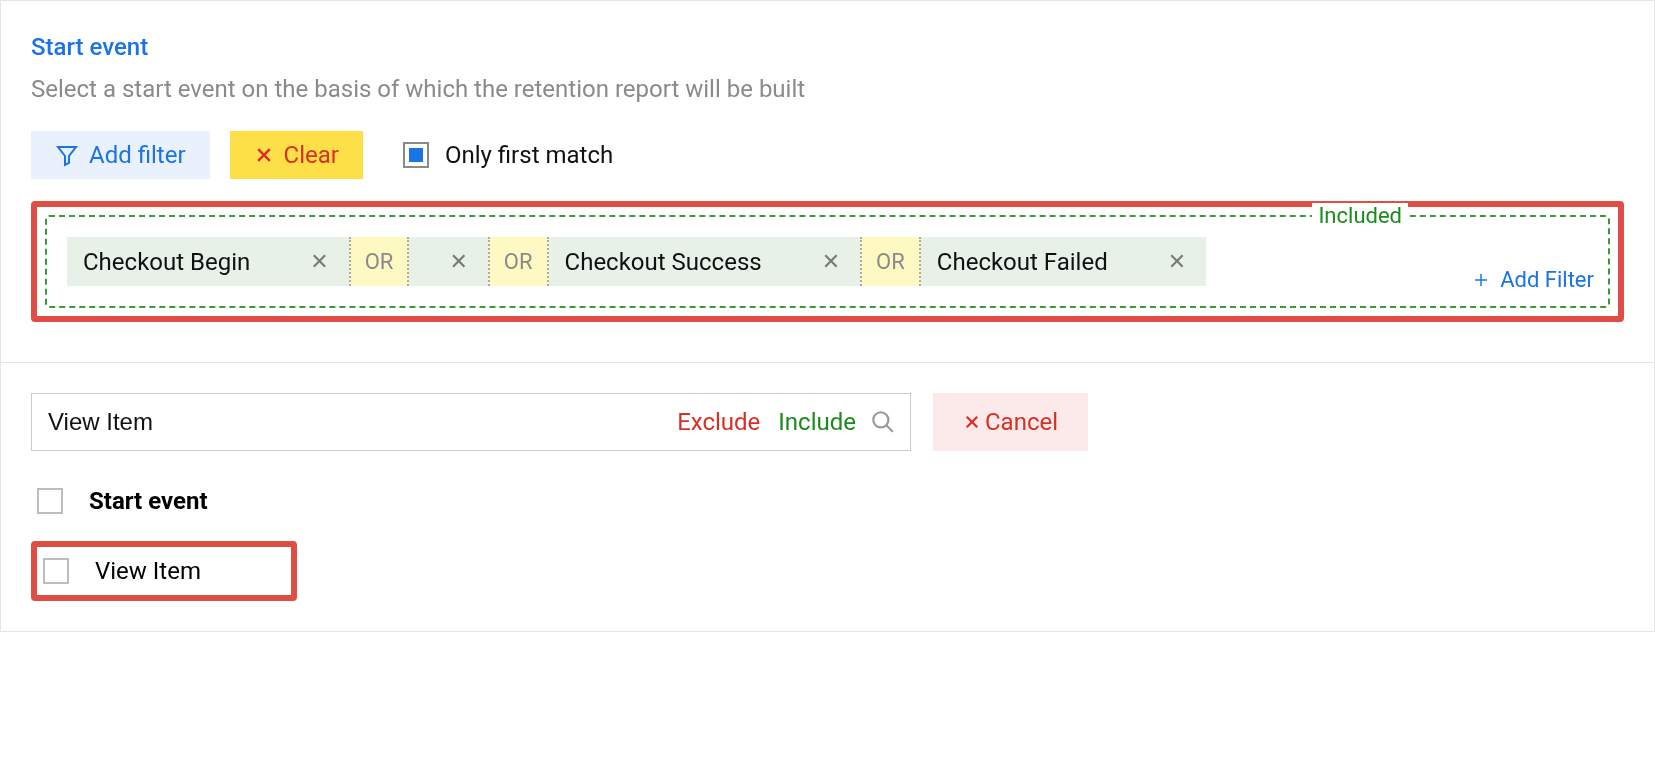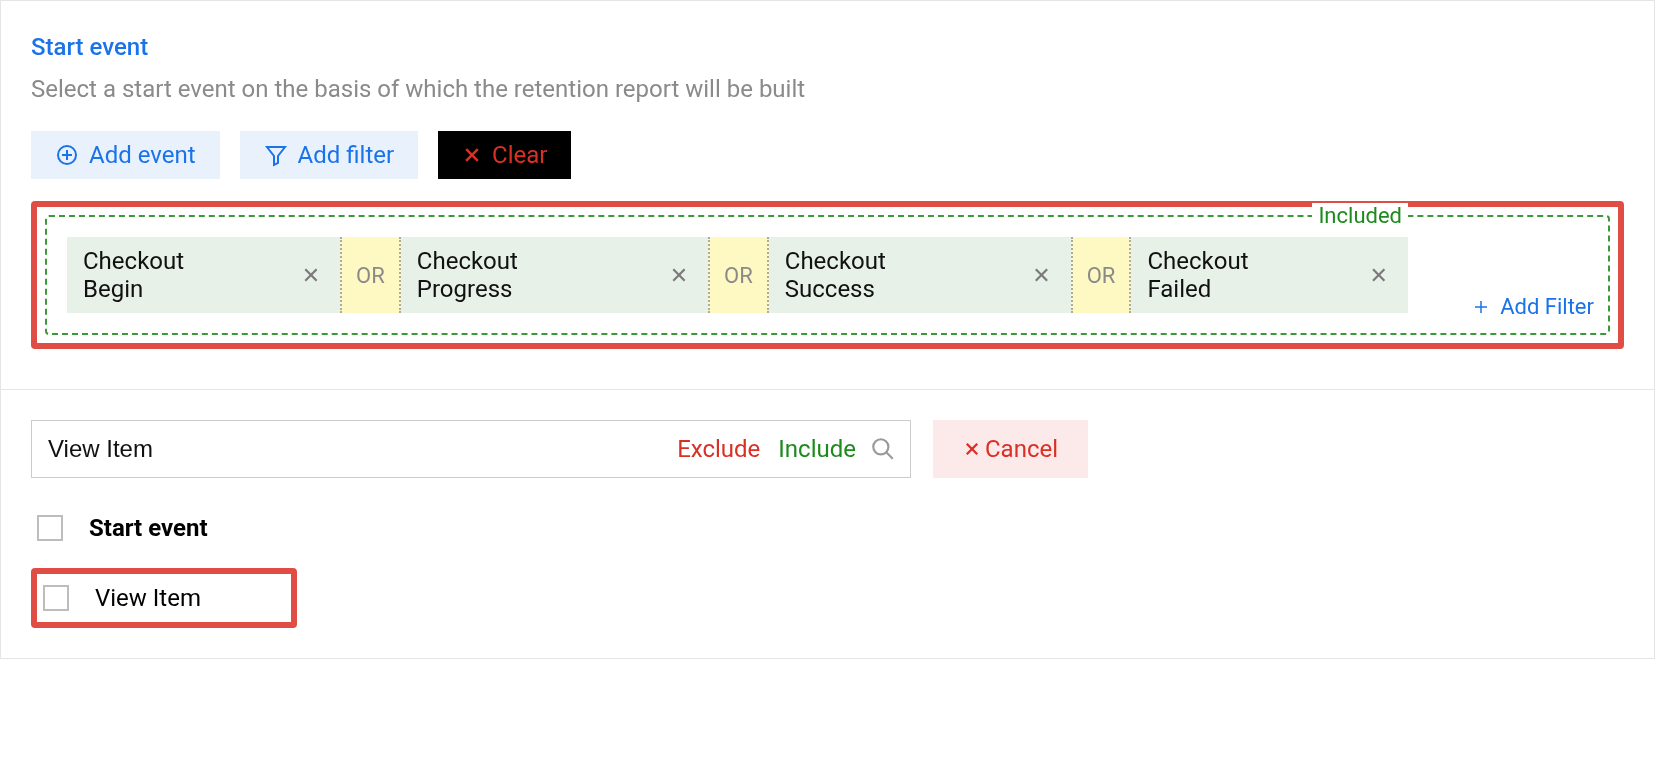--- a/index.html
+++ b/index.html
@@ -10,21 +10,21 @@
     width:1655px;
   }
   .panel { border:1px solid #e5e5e5; }
   .top { padding:32px 30px 40px 30px; border-bottom:1px solid #e5e5e5; }
   .title { color:#1a73e8; font-size:24px; font-weight:500; margin-bottom:14px; }
   .desc  { color:#8a8a8a; font-size:24px; margin-bottom:28px; }
 
   .toolbar { display:flex; align-items:center; gap:20px; margin-bottom:22px; }
   .btn { display:flex; align-items:center; gap:10px; font-size:24px; padding:10px 24px; cursor:pointer; user-select:none; }
   .btn-blue { background:#e9f2fc; color:#1a73e8; }
-  .btn-red  { background:#000000; color:#d93025; }
+  .btn-red  { background:#fde047; color:#d93025; }
   .check-wrap { display:flex; align-items:center; gap:16px; font-size:24px; color:#111; margin-left:20px; }
   .checkbox { width:26px; height:26px; border:2px solid #8a8a8a; display:flex; align-items:center; justify-content:center; cursor:pointer; }
   .checkbox.sq::after { content:""; width:14px; height:14px; background:#1a73e8; display:block; }
   .checkbox.empty { border:2px solid #bdbdbd; }
 
   .redbox { border:6px solid #e04d44; border-radius:4px; padding:8px; }
   .dashbox { border:2px dashed #3a9a3a; border-radius:4px; position:relative; padding:20px 200px 20px 20px; }
   .dashbox-label { position:absolute; top:-14px; right:200px; background:#fff; color:#1d8a1d; font-size:22px; padding:0 6px;margin-left:41px; }
   .dashbox-addfilter { position:absolute; right:14px; bottom:14px; color:#1a73e8; font-size:22px; display:flex; align-items:center; gap:10px; cursor:pointer; }
 
@@ -54,57 +54,50 @@
 
 <div class="panel">
   <div class="top">
     <div class="title">Start event</div>
     <div class="desc">Select a start event on the basis of which the retention report will be built</div>
 
     <div class="toolbar">
       <div class="btn btn-blue">
         <span>
           <svg width="24" height="24" viewBox="0 0 24 24" fill="none" stroke="#1a73e8" stroke-width="2">
-              <circle cx="12" cy="12" r="9"></circle>
-              <line x1="12" y1="7" x2="12" y2="17"></line>
-              <line x1="7" y1="12" x2="17" y2="12"></line>
-            </svg>
-        </span>
-        <span>Add event</span>
-      </div>
-      <div class="btn btn-blue">
-        <span>
-          <svg width="24" height="24" viewBox="0 0 24 24" fill="none" stroke="#1a73e8" stroke-width="2">
               <polygon points="3,4 21,4 14,13 14,20 10,22 10,13"></polygon>
             </svg>
         </span>
         <span>Add filter</span>
       </div>
       <div class="btn btn-red">
         <span>
           <svg width="20" height="20" viewBox="0 0 24 24" stroke="#d93025" stroke-width="3">
               <line x1="5" y1="5" x2="19" y2="19"></line>
               <line x1="19" y1="5" x2="5" y2="19"></line>
             </svg>
         </span>
         <span>Clear</span>
       </div>
+      <div class="check-wrap">
+        <span class="checkbox sq"></span>
+        <span>Only first match</span>
+      </div>
     </div>
 
     <div class="redbox">
       <div class="dashbox">
         <span class="dashbox-label">Included</span>
         <div class="chips">
           <div class="chip">
             <span>Checkout Begin</span>
             <span class="x">✕</span>
           </div>
           <span class="or">OR</span>
           <div class="chip">
-            <span>Checkout Progress</span>
             <span class="x">✕</span>
           </div>
           <span class="or">OR</span>
           <div class="chip">
             <span>Checkout Success</span>
             <span class="x">✕</span>
           </div>
           <span class="or">OR</span>
           <div class="chip">
             <span>Checkout Failed</span>

